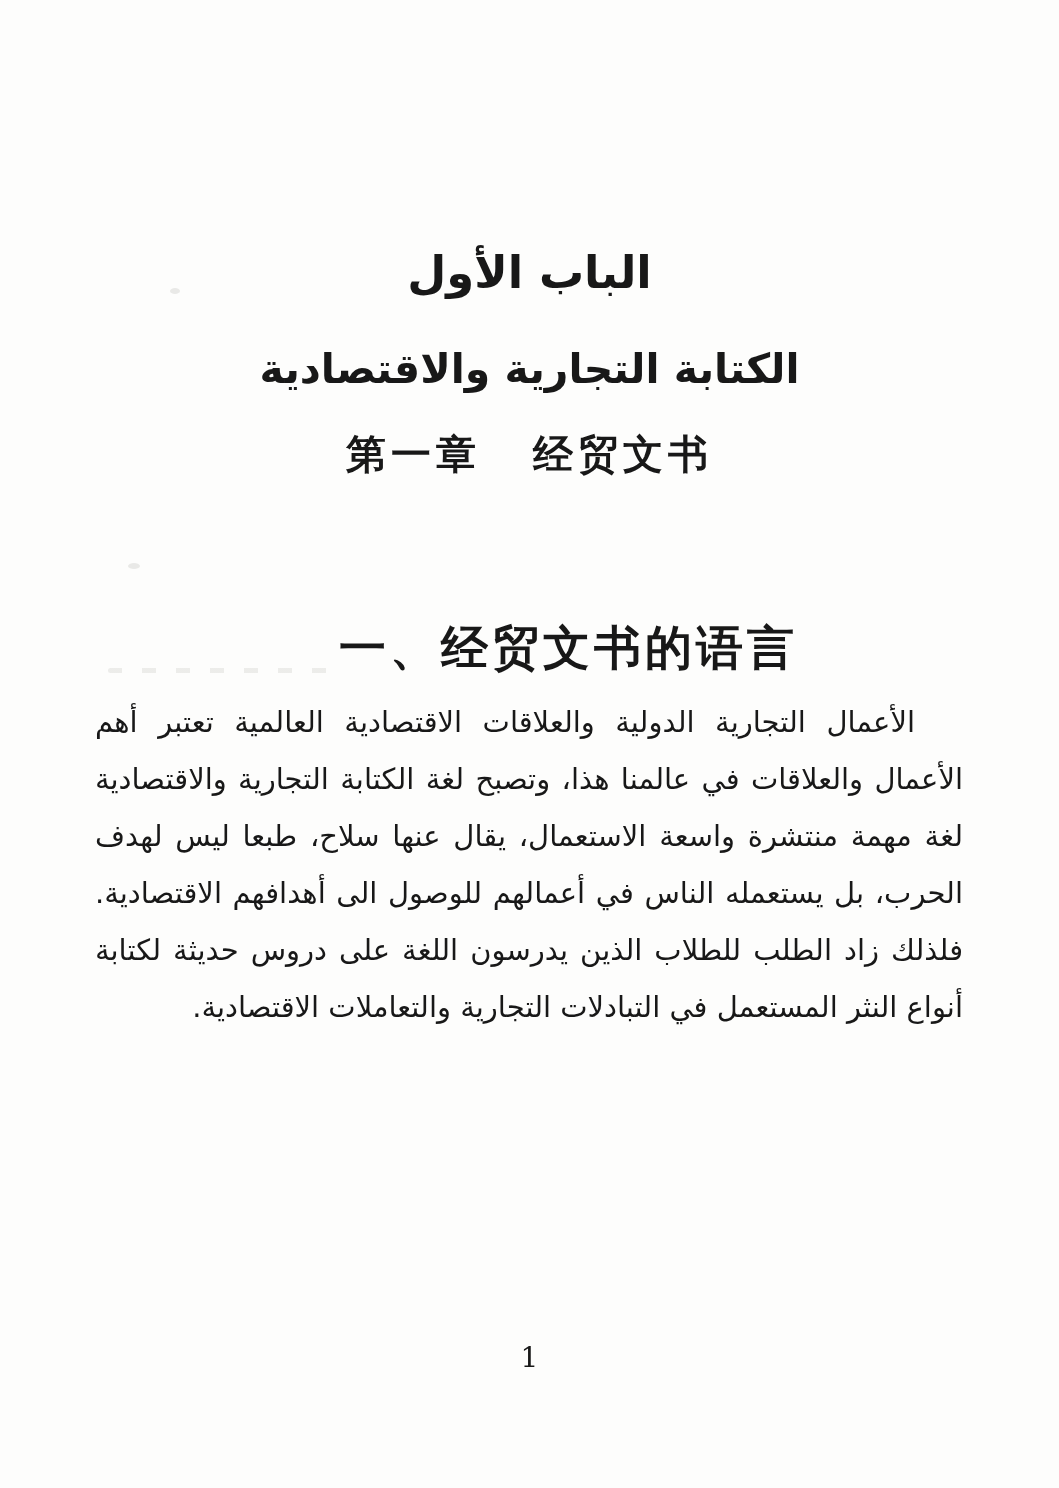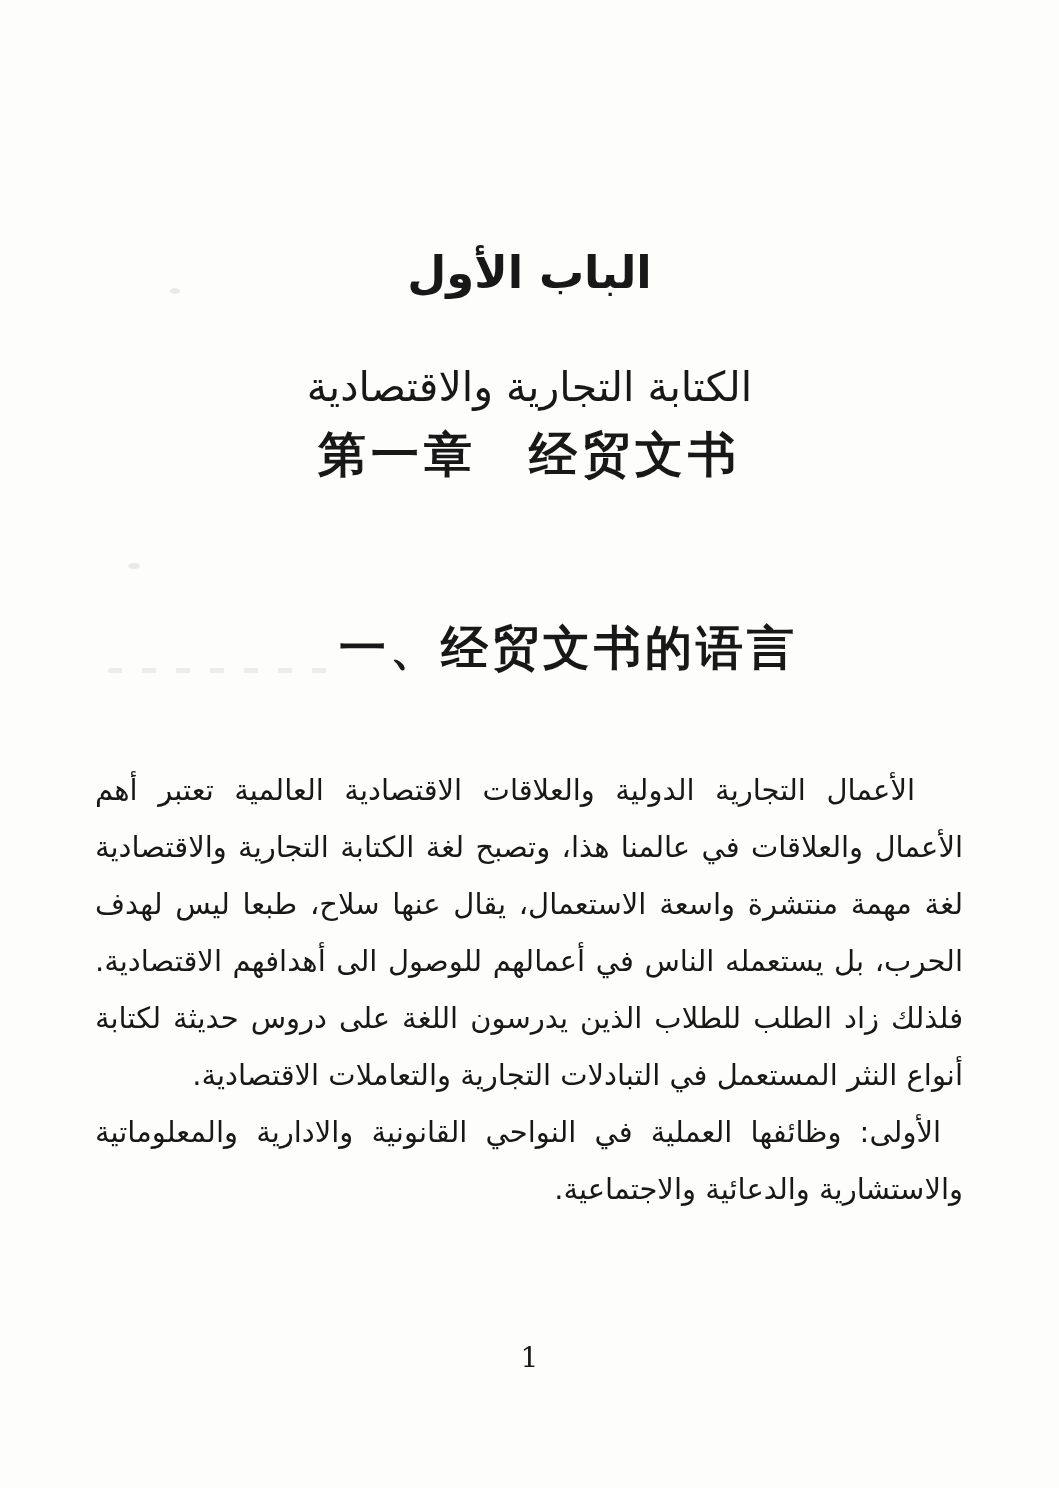--- a/index.html
+++ b/index.html
@@ -24,30 +24,30 @@
     margin: 0;
   }
   .part-title-ar {
     top: 234px;
     direction: rtl;
     font-size: 45px;
     font-weight: bold;
     line-height: 78px;
   }
   .part-subtitle-ar {
-    top: 348px;
+    top: 330px;
     direction: rtl;
     font-size: 41px;
-    font-weight: normal;
+    font-weight: bold;
     line-height: 78px;
   }
   .chapter-title-zh {
     top: 418px;
     font-family: "DejaVu Serif", serif;
-    font-size: 48px;
+    font-size: 40px;
     font-weight: 600;
     letter-spacing: 5px;
     line-height: 72px;
     white-space: nowrap;
   }
   .chapter-title-zh .zh-gap {
     display: inline-block;
     width: 52px;
   }
   .section-heading-ar {
@@ -62,21 +62,21 @@
     font-family: "DejaVu Serif", serif;
     font-size: 47px;
     font-weight: 600;
     letter-spacing: 4px;
     line-height: 72px;
     white-space: nowrap;
     margin-left: 39px;
   }
   .body-block {
     position: absolute;
-    top: 762px;
+    top: 694px;
     right: 96px;
     width: 868px;
     direction: rtl;
     unicode-bidi: embed;
     text-align: justify;
     font-size: 29px;
     line-height: 57px;
   }
   .body-block p {
     margin: 0;
@@ -119,18 +119,17 @@
 
 
   <div class="centered section-heading-zh">一、经贸文书的语言</div>
 
   <div class="smudge-streak" style="left:108px; top:668px; width:230px;"></div>
   <div class="smudge" style="left:170px; top:288px; width:10px; height:6px;"></div>
   <div class="smudge" style="left:128px; top:563px; width:12px; height:6px;"></div>
 
   <div class="body-block">
     <p class="indent-lg">الأعمال التجارية الدولية والعلاقات الاقتصادية العالمية تعتبر أهم الأعمال والعلاقات في عالمنا هذا، وتصبح لغة الكتابة التجارية والاقتصادية لغة مهمة منتشرة واسعة الاستعمال، يقال عنها سلاح، طبعا ليس لهدف الحرب، بل يستعمله الناس في أعمالهم للوصول الى أهدافهم الاقتصادية. فلذلك زاد الطلب للطلاب الذين يدرسون اللغة على دروس حديثة لكتابة أنواع النثر المستعمل في التبادلات التجارية والتعاملات الاقتصادية.</p>
-    <p class="indent-sm">الأولى: وظائفها العملية في النواحي القانونية والادارية والمعلوماتية والاستشارية والدعائية والاجتماعية.</p>
   </div>
 
   <div class="centered page-number">1</div>
 
 </div>
 
 </body></html>

